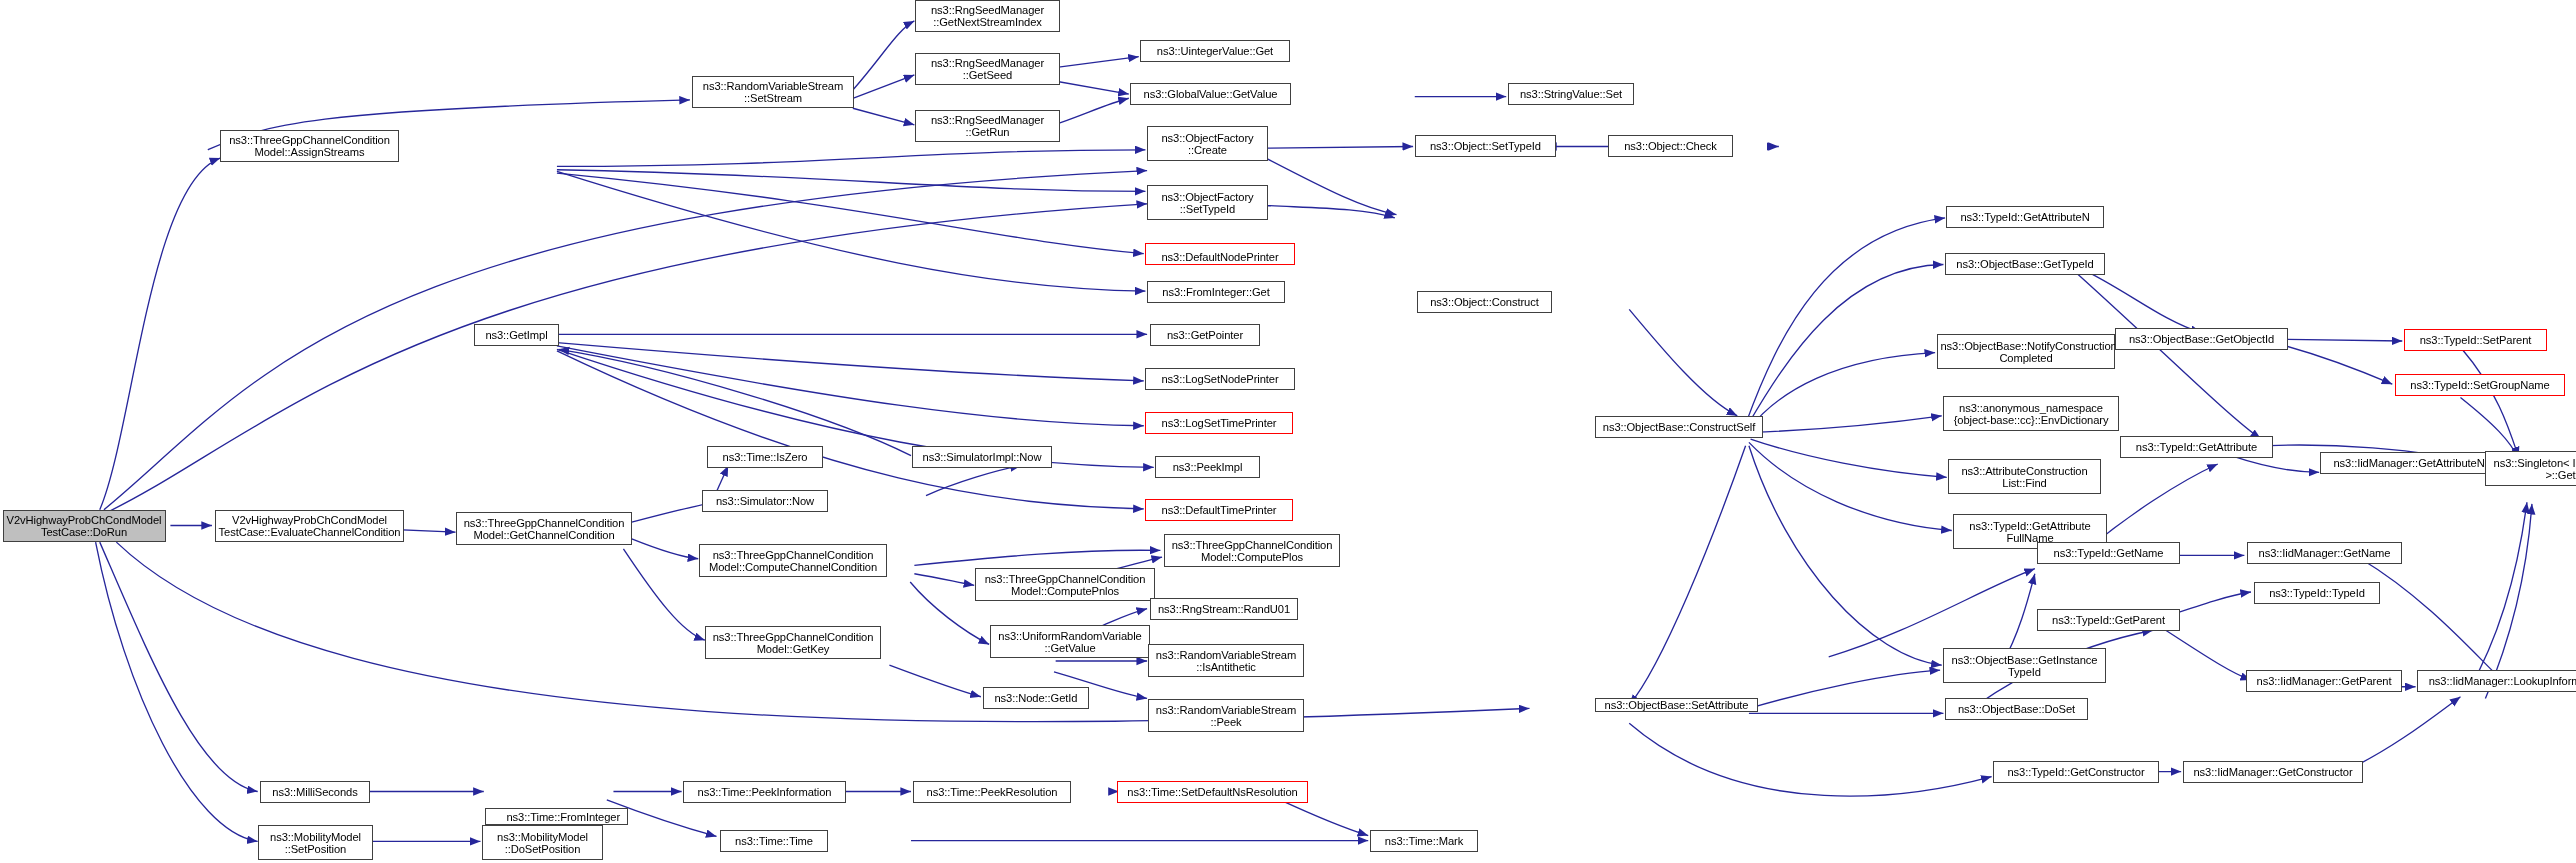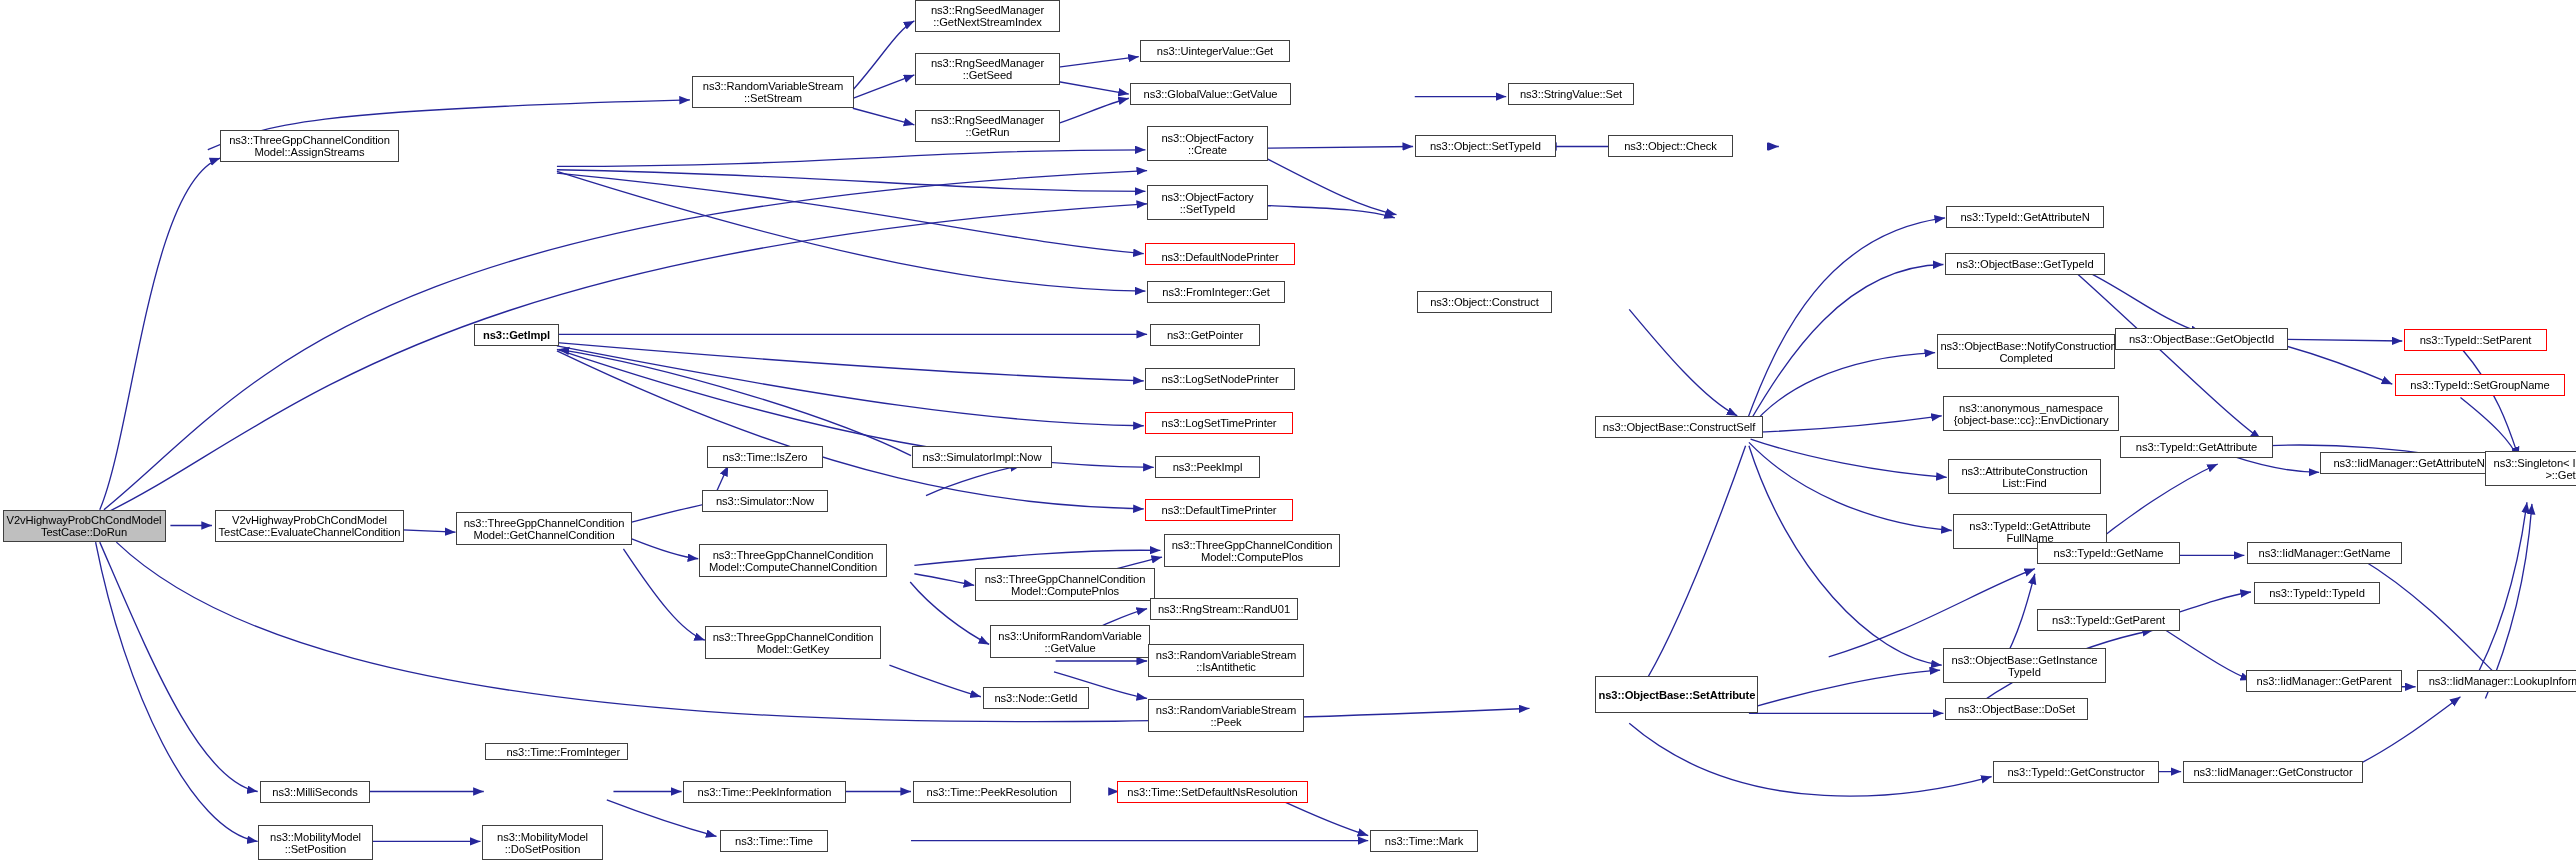--- a/index.html
+++ b/index.html
@@ -240,21 +240,21 @@
   <div class="node" style="left:1608px;top:135px;width:125px;height:21.6px;"><span>ns3::Object::Check</span></div>
   <div class="node" style="left:1147px;top:185px;width:121px;height:35px;"><span>ns3::ObjectFactory
 ::SetTypeId</span></div>
   <div class="node red" style="left:1145px;top:243px;width:150px;height:21.6px;align-items:flex-end;"><span>ns3::DefaultNodePrinter</span></div>
   <div class="node" style="left:1147px;top:281px;width:138px;height:21.6px;"><span>ns3::FromInteger::Get</span></div>
   <div class="node" style="left:1150px;top:324px;width:110px;height:21.6px;"><span>ns3::GetPointer</span></div>
   <div class="node" style="left:1145px;top:368px;width:150px;height:21.6px;"><span>ns3::LogSetNodePrinter</span></div>
   <div class="node red" style="left:1145px;top:412px;width:148px;height:21.6px;"><span>ns3::LogSetTimePrinter</span></div>
   <div class="node" style="left:1155px;top:456px;width:105px;height:21.6px;"><span>ns3::PeekImpl</span></div>
   <div class="node red" style="left:1145px;top:499px;width:148px;height:21.6px;"><span>ns3::DefaultTimePrinter</span></div>
-  <div class="node" style="left:474px;top:324px;width:85px;height:21.6px;font-weight:bold;"><span>ns3::GetImpl</span></div>
+  <div class="node" style="left:474px;top:324px;width:85px;height:21.6px;"><span>ns3::GetImpl</span></div>
   <div class="node" style="left:912px;top:446px;width:140px;height:21.6px;"><span>ns3::SimulatorImpl::Now</span></div>
   <div class="node" style="left:707px;top:446px;width:116px;height:21.6px;"><span>ns3::Time::IsZero</span></div>
   <div class="node" style="left:702px;top:490px;width:126px;height:21.6px;"><span>ns3::Simulator::Now</span></div>
   <div class="node" style="left:1417px;top:291px;width:135px;height:21.6px;"><span>ns3::Object::Construct</span></div>
   <div class="node" style="left:456px;top:512px;width:176px;height:33px;"><span>ns3::ThreeGppChannelCondition
 Model::GetChannelCondition</span></div>
   <div class="node" style="left:699px;top:544px;width:188px;height:33px;"><span>ns3::ThreeGppChannelCondition
 Model::ComputeChannelCondition</span></div>
   <div class="node" style="left:705px;top:626px;width:176px;height:33px;"><span>ns3::ThreeGppChannelCondition
 Model::GetKey</span></div>
@@ -276,41 +276,41 @@
   <div class="node" style="left:1937px;top:334px;width:178px;height:35px;"><span>ns3::ObjectBase::NotifyConstruction
 Completed</span></div>
   <div class="node" style="left:1943px;top:396px;width:176px;height:35px;"><span>ns3::anonymous_namespace
 {object-base::cc}::EnvDictionary</span></div>
   <div class="node" style="left:1948px;top:459px;width:153px;height:35px;"><span>ns3::AttributeConstruction
 List::Find</span></div>
   <div class="node" style="left:1953px;top:514px;width:154px;height:35px;"><span>ns3::TypeId::GetAttribute
 FullName</span></div>
   <div class="node" style="left:1943px;top:648px;width:163px;height:35px;"><span>ns3::ObjectBase::GetInstance
 TypeId</span></div>
-  <div class="node" style="left:1595px;top:676px;width:163px;height:37px;font-weight:bold;"><span>ns3::ObjectBase::SetAttribute</span></div>
+  <div class="node" style="left:1595px;top:698px;width:163px;height:14px;"><span>ns3::ObjectBase::SetAttribute</span></div>
   <div class="node" style="left:1945px;top:698px;width:143px;height:21.6px;"><span>ns3::ObjectBase::DoSet</span></div>
   <div class="node" style="left:2115px;top:328px;width:173px;height:21.6px;"><span>ns3::ObjectBase::GetObjectId</span></div>
   <div class="node red" style="left:2404px;top:329px;width:143px;height:21.6px;"><span>ns3::TypeId::SetParent</span></div>
   <div class="node red" style="left:2395px;top:374px;width:170px;height:21.6px;"><span>ns3::TypeId::SetGroupName</span></div>
   <div class="node" style="left:2120px;top:436px;width:153px;height:21.6px;"><span>ns3::TypeId::GetAttribute</span></div>
   <div class="node" style="left:2320px;top:452px;width:178px;height:21.6px;"><span>ns3::IidManager::GetAttributeN</span></div>
   <div class="node" style="left:2485px;top:451px;width:151px;height:35px;"><span>ns3::Singleton&lt; IidManager
 &gt;::Get</span></div>
   <div class="node" style="left:2037px;top:542px;width:143px;height:21.6px;"><span>ns3::TypeId::GetName</span></div>
   <div class="node" style="left:2247px;top:542px;width:155px;height:21.6px;"><span>ns3::IidManager::GetName</span></div>
   <div class="node" style="left:2254px;top:582px;width:126px;height:21.6px;"><span>ns3::TypeId::TypeId</span></div>
   <div class="node" style="left:2037px;top:609px;width:143px;height:21.6px;"><span>ns3::TypeId::GetParent</span></div>
   <div class="node" style="left:2246px;top:670px;width:156px;height:21.6px;"><span>ns3::IidManager::GetParent</span></div>
   <div class="node" style="left:2417px;top:670px;width:199px;height:21.6px;"><span>ns3::IidManager::LookupInformation</span></div>
   <div class="node" style="left:1993px;top:761px;width:166px;height:21.6px;"><span>ns3::TypeId::GetConstructor</span></div>
   <div class="node" style="left:2183px;top:761px;width:180px;height:21.6px;"><span>ns3::IidManager::GetConstructor</span></div>
   <div class="node" style="left:260px;top:781px;width:110px;height:21.6px;"><span>ns3::MilliSeconds</span></div>
   <div class="node" style="left:258px;top:825px;width:115px;height:35px;"><span>ns3::MobilityModel
 ::SetPosition</span></div>
-  <div class="node" style="left:485px;top:743px;width:143px;height:17px;padding-left:16px;"><span>ns3::Time::FromInteger</span></div>
+  <div class="node" style="left:485px;top:808px;width:143px;height:17px;padding-left:16px;"><span>ns3::Time::FromInteger</span></div>
   <div class="node" style="left:482px;top:825px;width:121px;height:35px;"><span>ns3::MobilityModel
 ::DoSetPosition</span></div>
   <div class="node" style="left:683px;top:781px;width:163px;height:21.6px;"><span>ns3::Time::PeekInformation</span></div>
   <div class="node" style="left:720px;top:830px;width:108px;height:21.6px;"><span>ns3::Time::Time</span></div>
   <div class="node" style="left:913px;top:781px;width:158px;height:21.6px;"><span>ns3::Time::PeekResolution</span></div>
   <div class="node red" style="left:1117px;top:781px;width:191px;height:21.6px;"><span>ns3::Time::SetDefaultNsResolution</span></div>
   <div class="node" style="left:1370px;top:830px;width:108px;height:21.6px;"><span>ns3::Time::Mark</span></div>
 </div>
 
 

